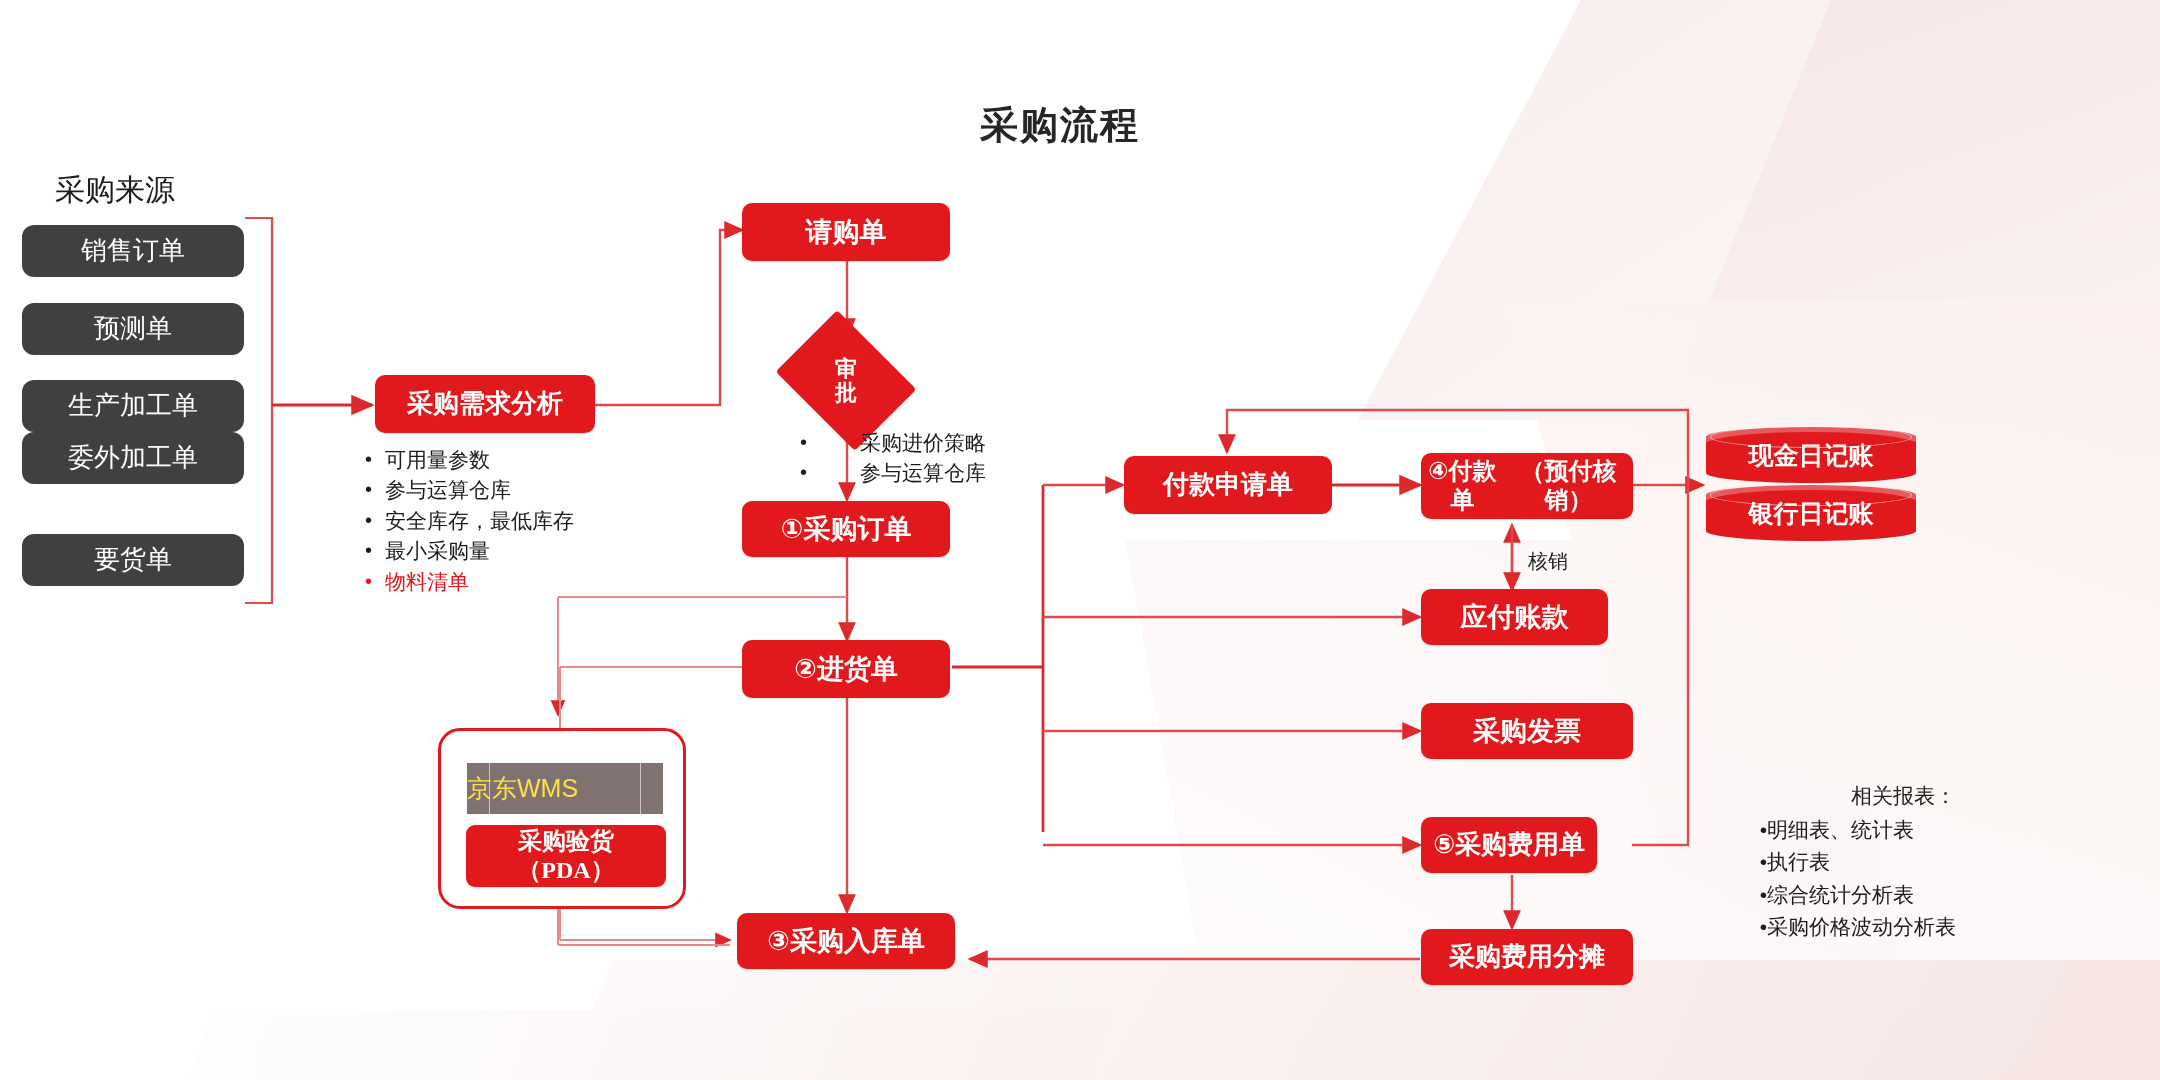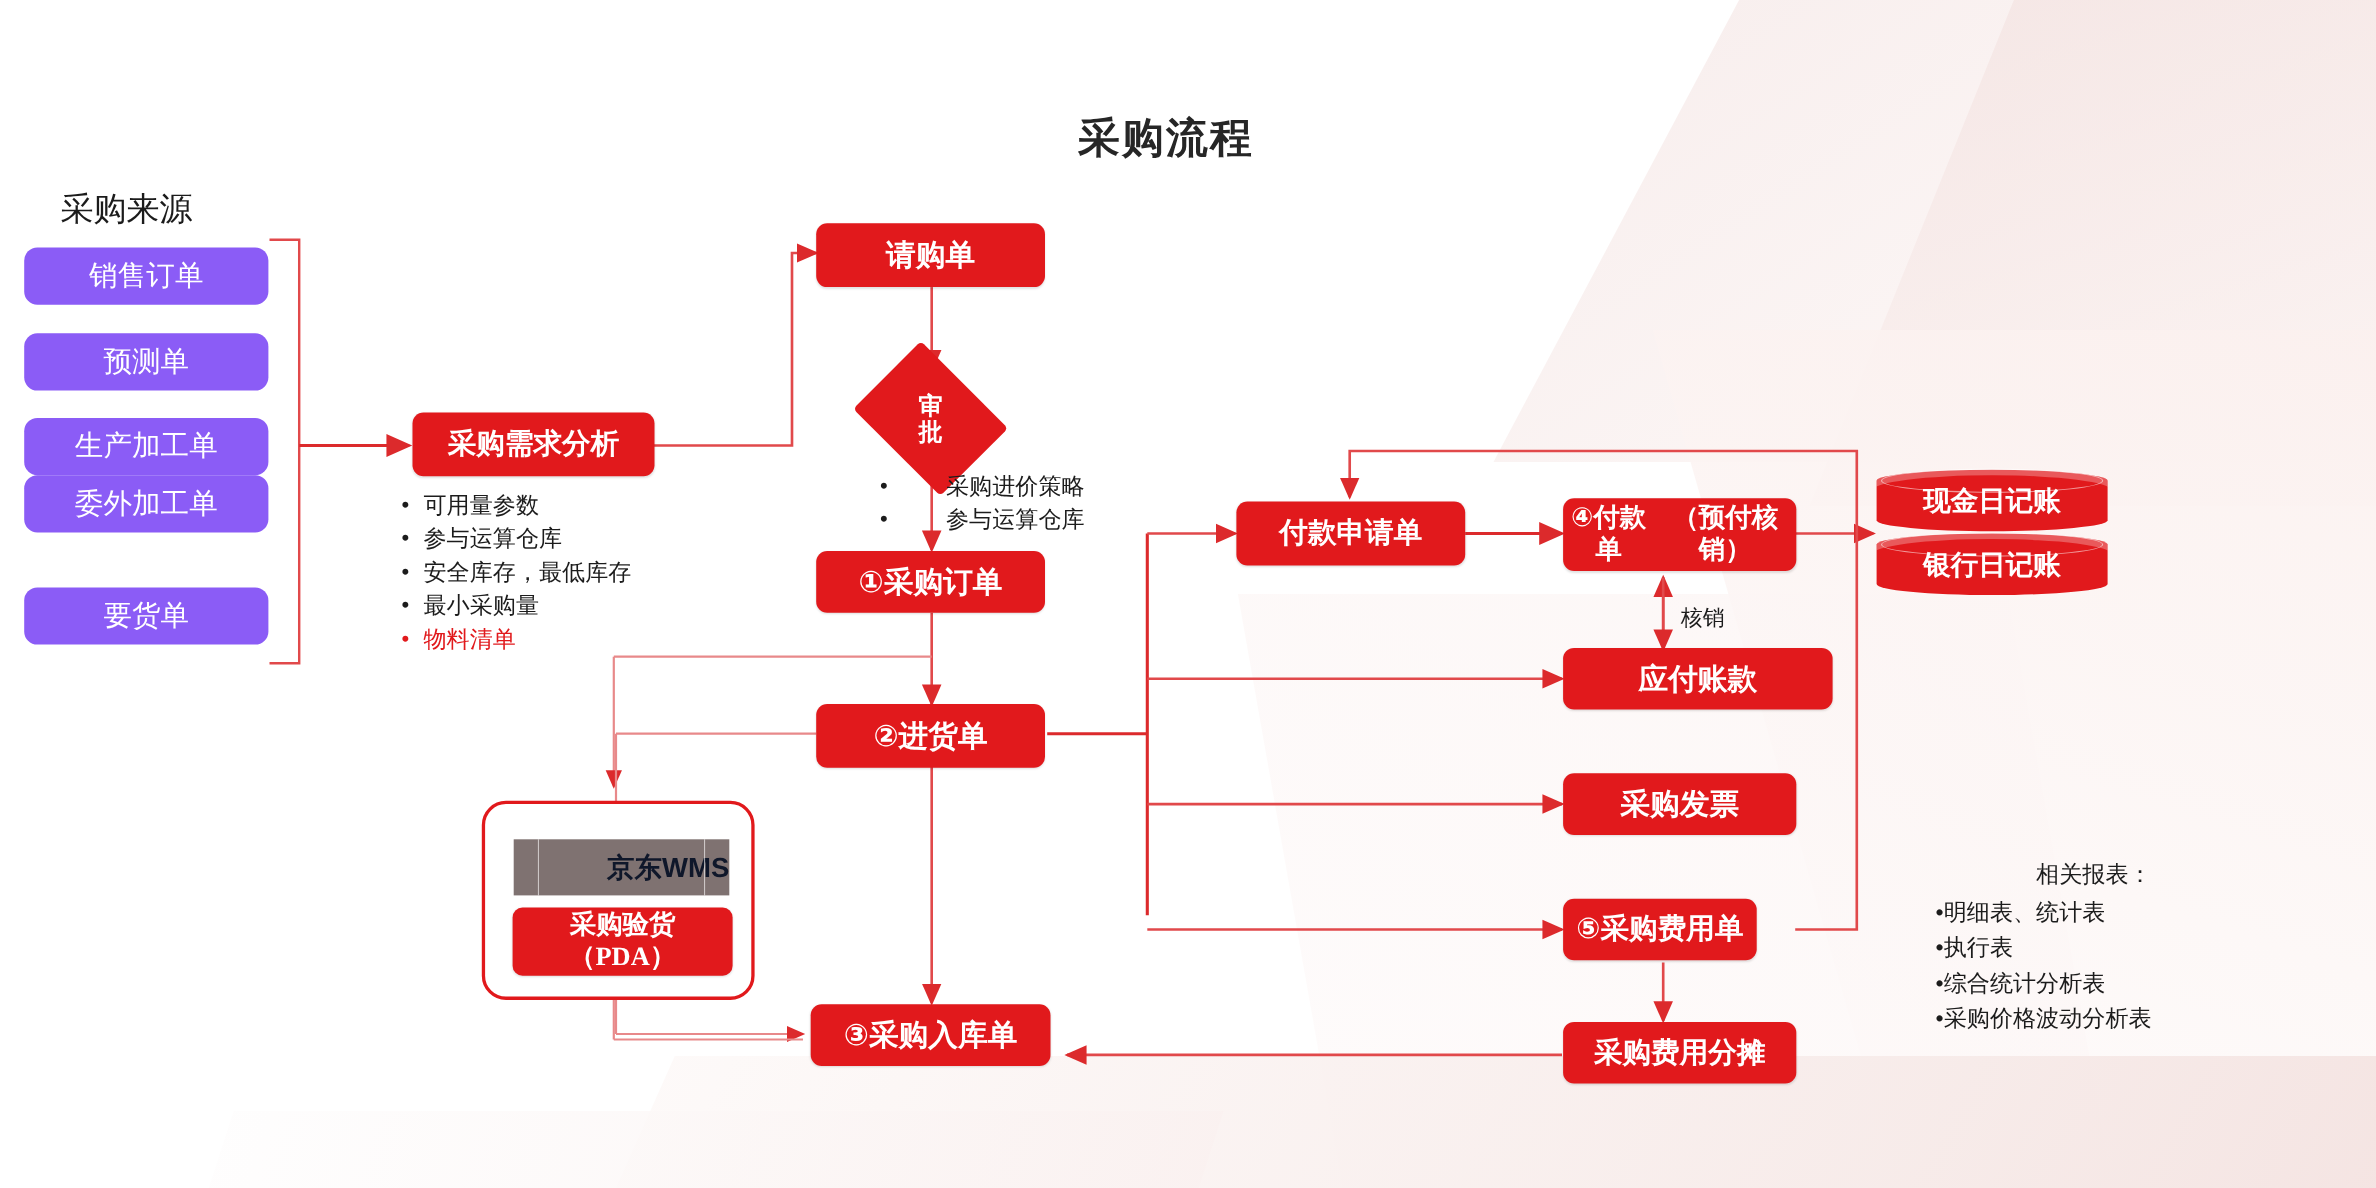--- a/index.html
+++ b/index.html
@@ -60,21 +60,21 @@
     line-height:1.2;
     color:#ffffff;
     border-radius:10px;
     font-weight:bold;
   }
   .node-red{
     background:#e1191c;
     box-shadow:0 1px 2px rgba(0,0,0,.12);
   }
   .node-gray{
-    background:#8b5cf6;
+    background:#404040;
     color:#ffffff;
     border-radius:12px;
     font-weight:normal;
   }
 
   .section-title{
     position:absolute;color:#1b1b1b;font-weight:normal;
     font-size:30px;
   }
   .page-title{
@@ -120,23 +120,23 @@
   .wms-group{
     position:absolute;
     border:3px solid #e1191c;
     border-radius:22px;
     background:#fff;
     box-sizing:border-box;
   }
   .wms-bar{
     position:absolute;
     background:#7f7271;
-    color:#0f172a;
-    display:flex;align-items:center;justify-content:flex-end;
-    font-weight:bold;
+    color:#fde047;
+    display:flex;align-items:center;justify-content:flex-start;
+    font-weight:normal;
   }
   .wms-bar .sep{
     position:absolute;top:0;bottom:0;width:1px;background:rgba(255,255,255,.6);
   }
 
   
   .bullets{position:absolute;color:#1c1c1c;font-size:21px;line-height:1.45;}
   .bullets .row{display:flex;align-items:flex-start;}
   .bullets .dot{width:20px;flex:0 0 20px;text-align:left;font-size:20px;line-height:1.45;}
   .bullets .txt{white-space:nowrap;}
@@ -323,21 +323,21 @@
 
   <div class="node node-red" style="left:1124px;top:456px;width:208px;height:58px;font-size:26px;">
     <span>付款申请单</span>
   </div>
 
   <div class="node node-red" style="left:1421px;top:453px;width:212px;height:66px;font-size:24px;flex-direction:row;">
     <span>④付款单</span>
     <span>（预付核销）</span>
   </div>
 
-  <div class="node node-red" style="left:1421px;top:589px;width:245px;height:56px;font-size:27px;">
+  <div class="node node-red" style="left:1421px;top:589px;width:187px;height:56px;font-size:27px;">
     <span>应付账款</span>
   </div>
 
   <div class="node node-red" style="left:1421px;top:703px;width:212px;height:56px;font-size:27px;">
     <span>采购发票</span>
   </div>
 
   <div class="node node-red" style="left:1421px;top:817px;width:176px;height:56px;font-size:26px;">
     <span>⑤采购费用单</span>
   </div>

